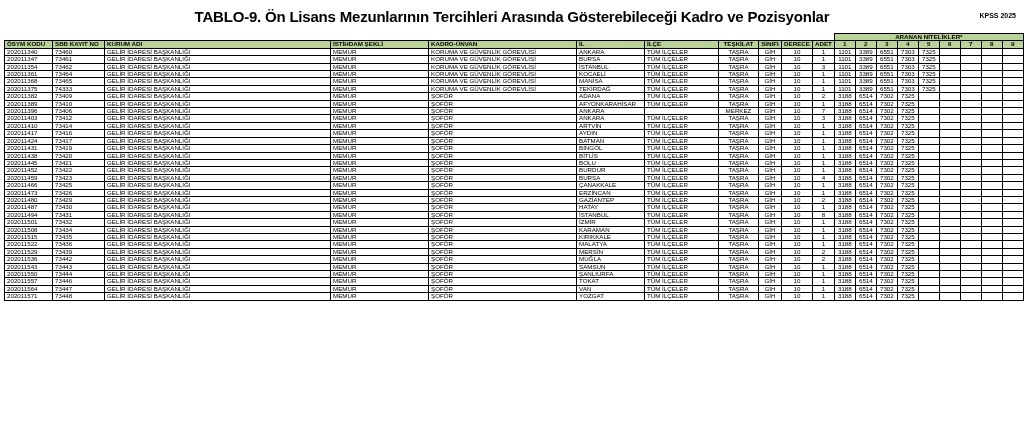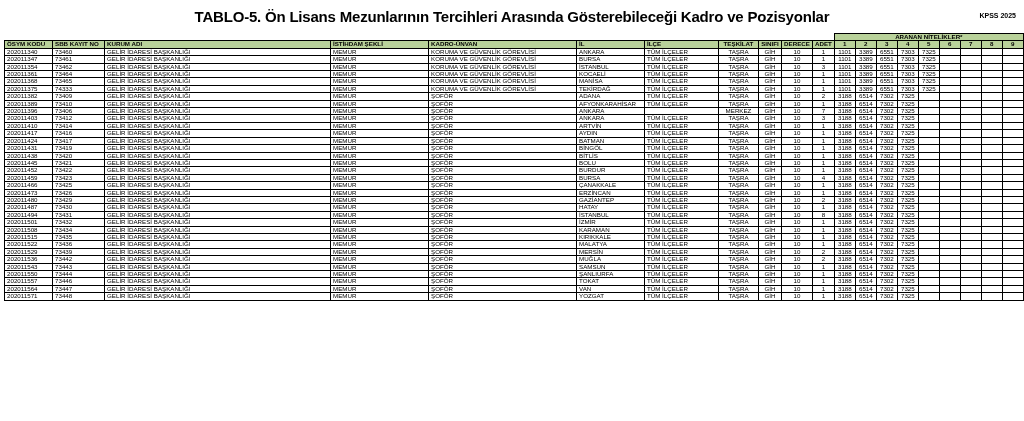--- a/index.html
+++ b/index.html
@@ -10,21 +10,21 @@
   td,th{border:1px solid #000;padding:0 2px;height:6.4px;line-height:6.4px;white-space:nowrap;overflow:hidden;}
   th{background:#b9d29a;font-weight:bold;text-align:left;}
   th.c{text-align:center;}
   td.c{text-align:center;}
   .nohdr{border:none;background:transparent;}
   .aranan{background:#b9d29a;text-align:center;font-weight:bold;}
 </style>
 </head>
 <body>
 
-<div class="title">TABLO-5. Ön Lisans Mezunlarının Tercihleri Arasında Gösterebileceği Kadro ve Pozisyonlar</div>
+<div class="title">TABLO-9. Ön Lisans Mezunlarının Tercihleri Arasında Gösterebileceği Kadro ve Pozisyonlar</div>
 <div class="kpss">KPSS 2025</div>
 
 <table>
   <colgroup>
     <col style="width:48px">
       <col style="width:52px">
       <col style="width:226px">
       <col style="width:98px">
     <col style="width:148px">
       <col style="width:68px">

